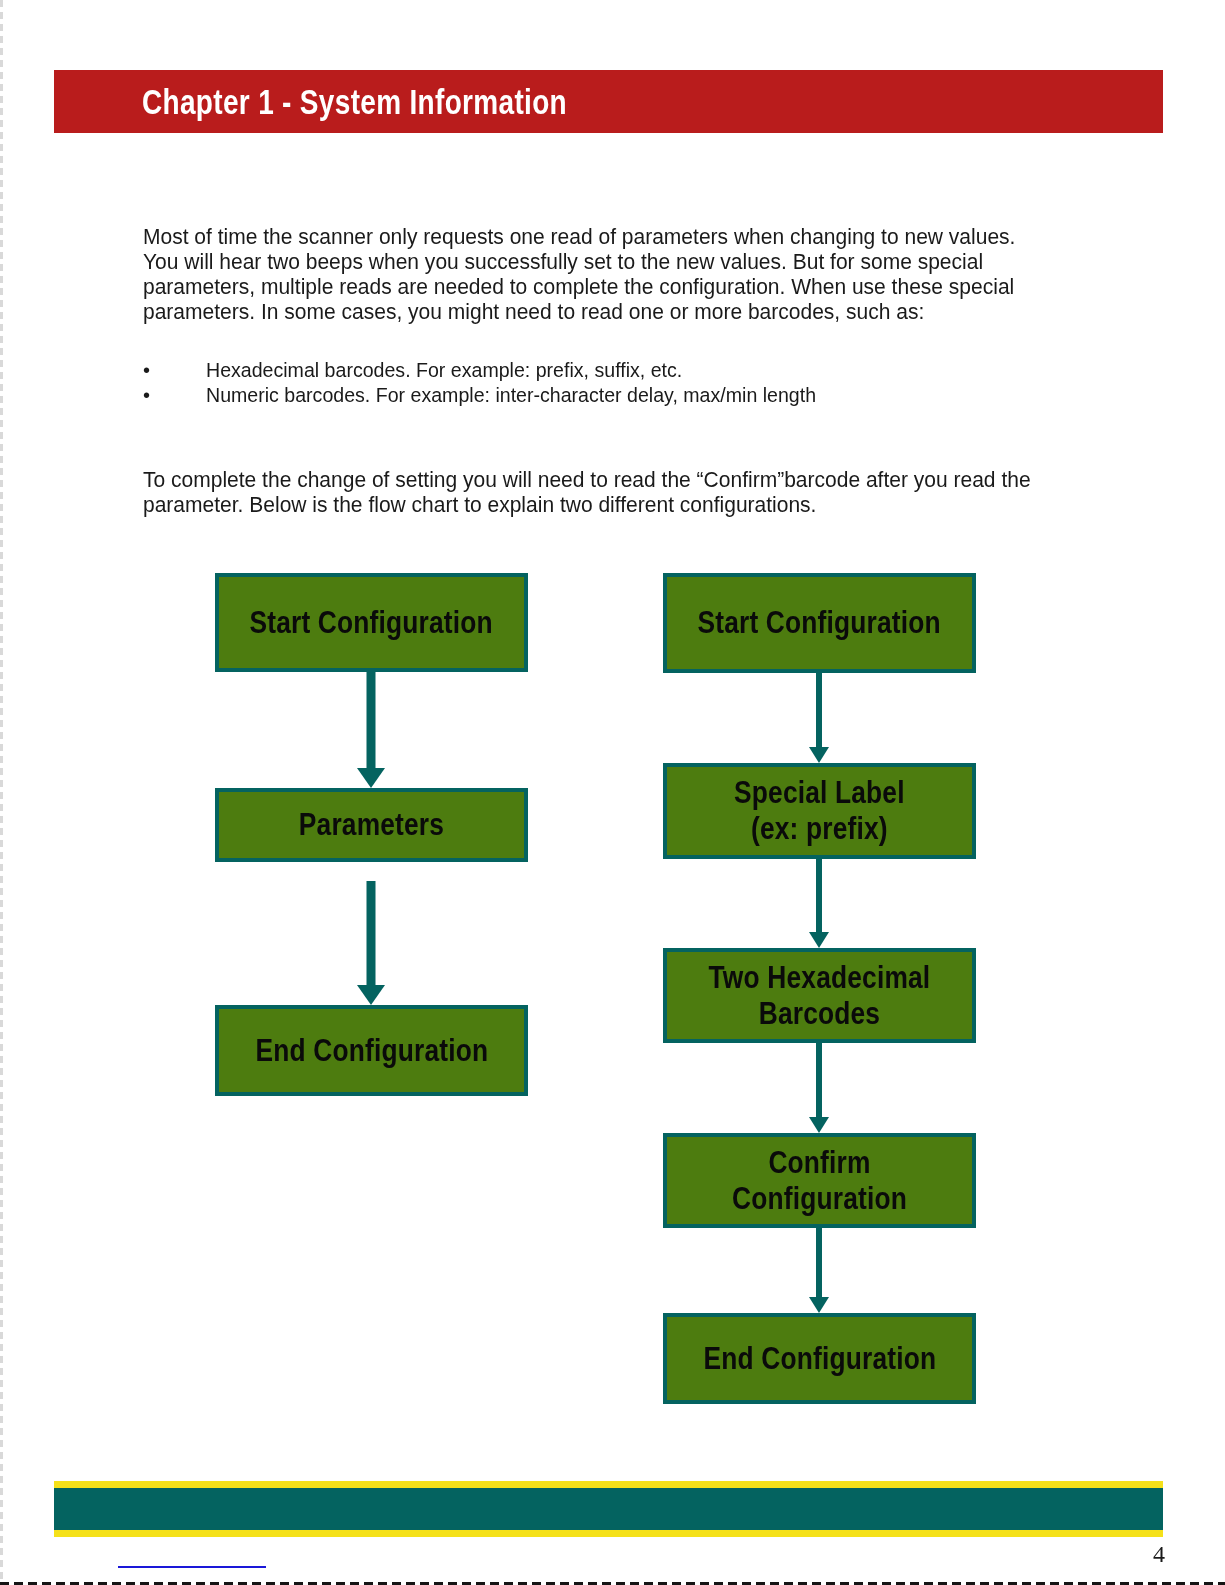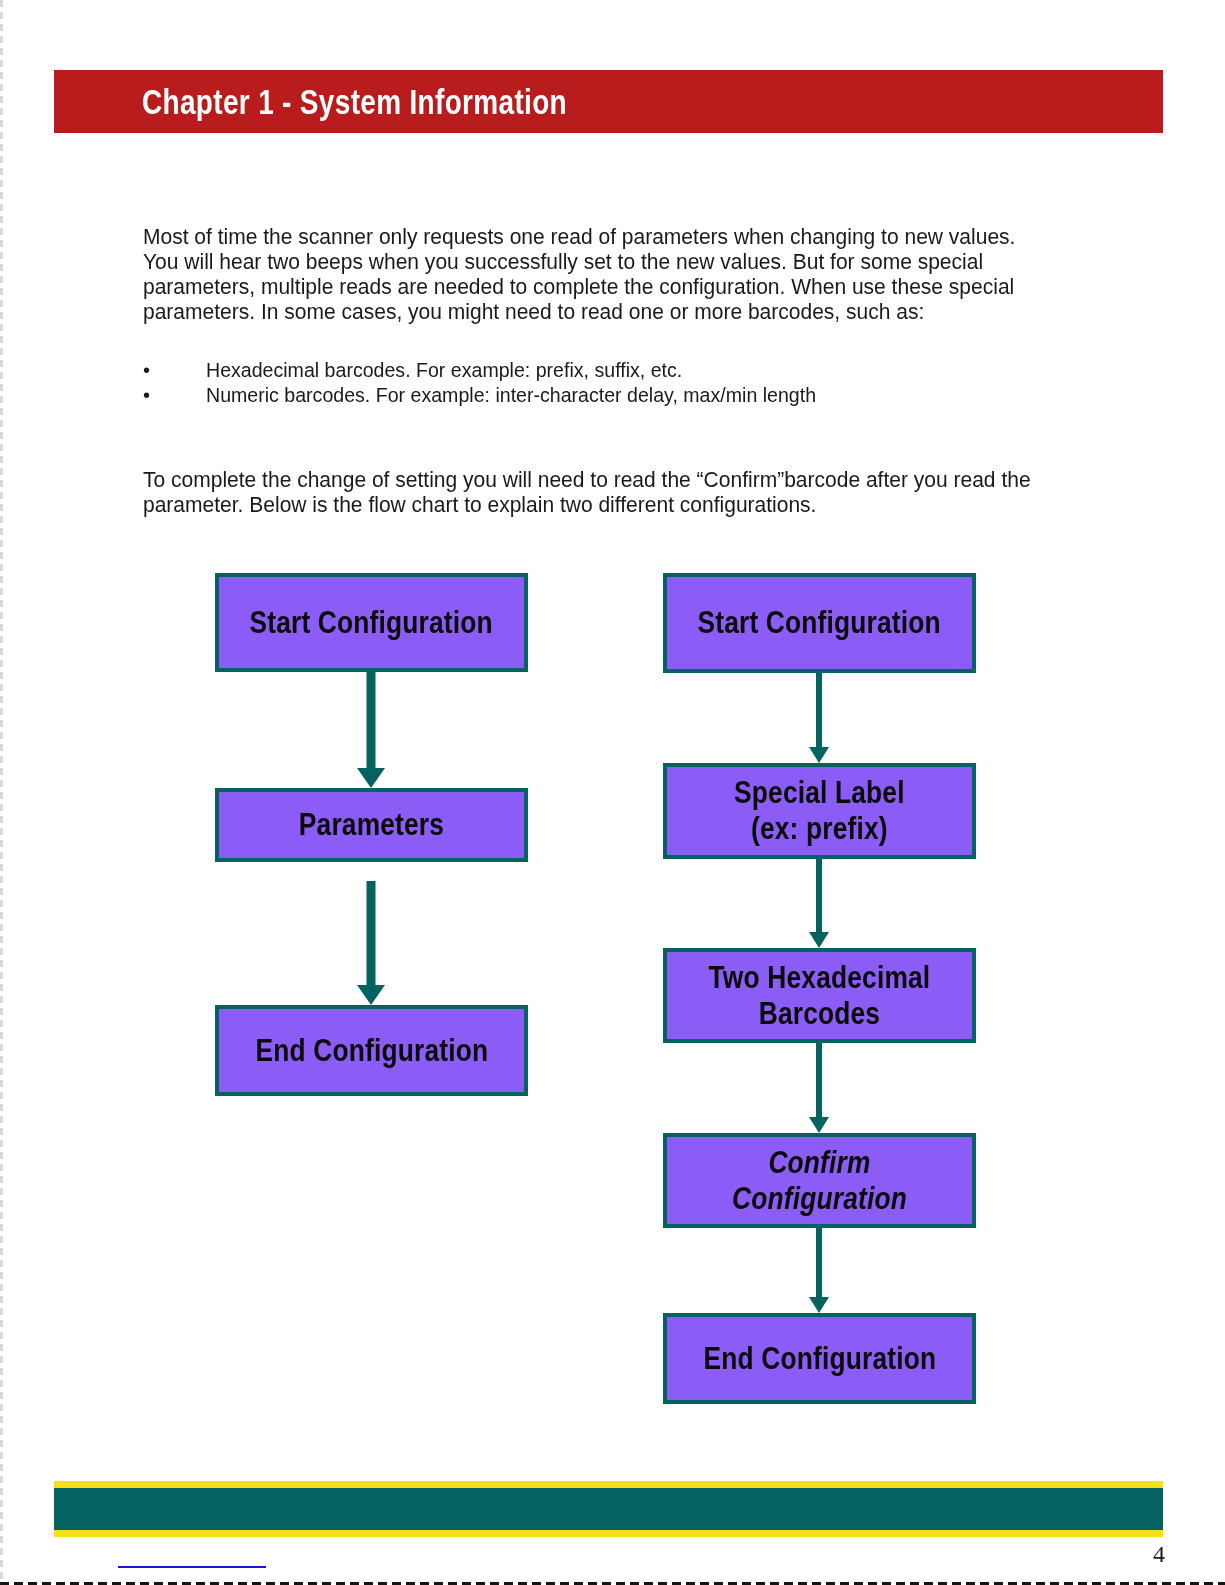--- a/index.html
+++ b/index.html
@@ -101,21 +101,21 @@
     left: 0;
     top: 0;
     width: 1225px;
     height: 1585px;
     pointer-events: none;
   }
 
   .flow-box {
     position: absolute;
     border: 4px solid #046360;
-    background: #8b5cf6;
+    background: #4d7c0f;
     box-sizing: border-box;
     display: flex;
     align-items: center;
     justify-content: center;
     text-align: center;
     pointer-events: auto;
   }
   .flow-box .flow-label {
     font-family: "Liberation Sans", sans-serif;
     font-weight: bold;
@@ -131,21 +131,21 @@
   .col-left  { left: 215px; width: 313px; }
   .col-right { left: 663px; width: 313px; }
 
   .lb1 { top: 573px;  height: 99px; }
   .lb2 { top: 788px;  height: 74px; }
   .lb3 { top: 1005px; height: 91px; }
 
   .rb1 { top: 573px;  height: 100px; }
   .rb2 { top: 763px;  height: 96px; }
   .rb3 { top: 948px;  height: 95px; }
-  .rb4 { top: 1133px; height: 95px; font-style: italic; }
+  .rb4 { top: 1133px; height: 95px; }
   .rb5 { top: 1313px; height: 91px; }
 
   
   .arrow {
     position: absolute;
     pointer-events: auto;
   }
   .arrow .shaft {
     position: absolute;
     left: 50%;

